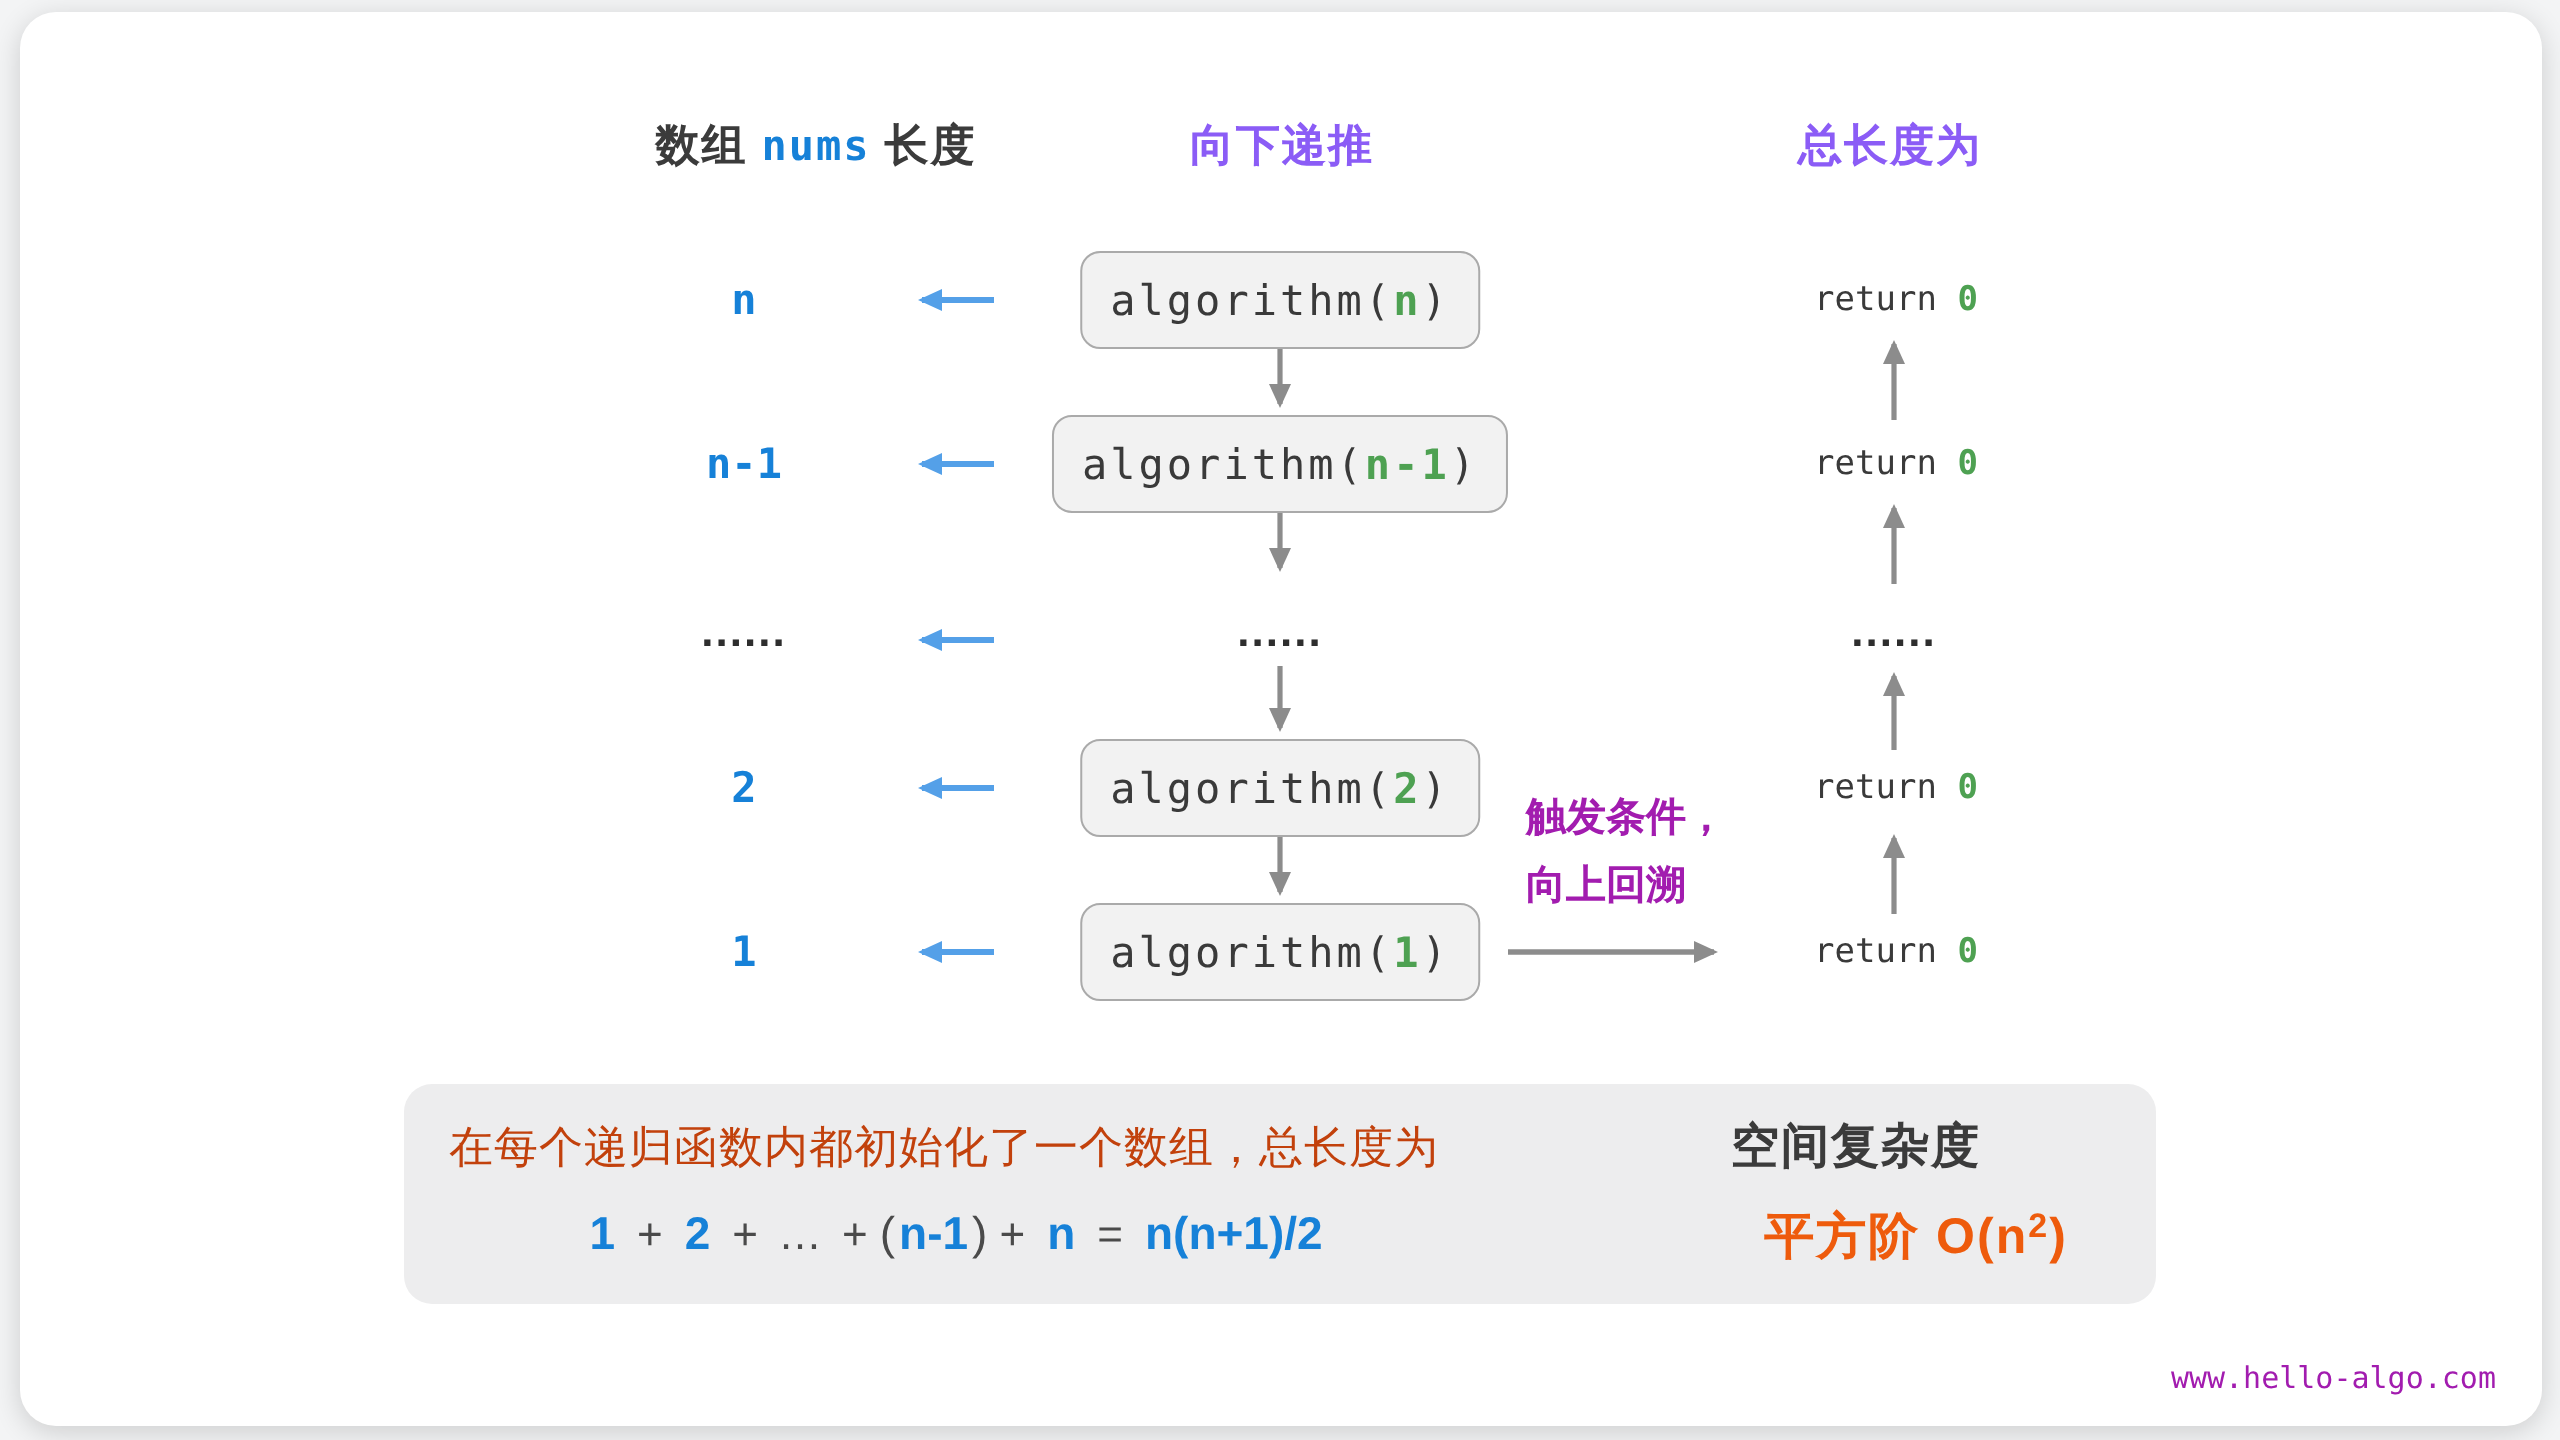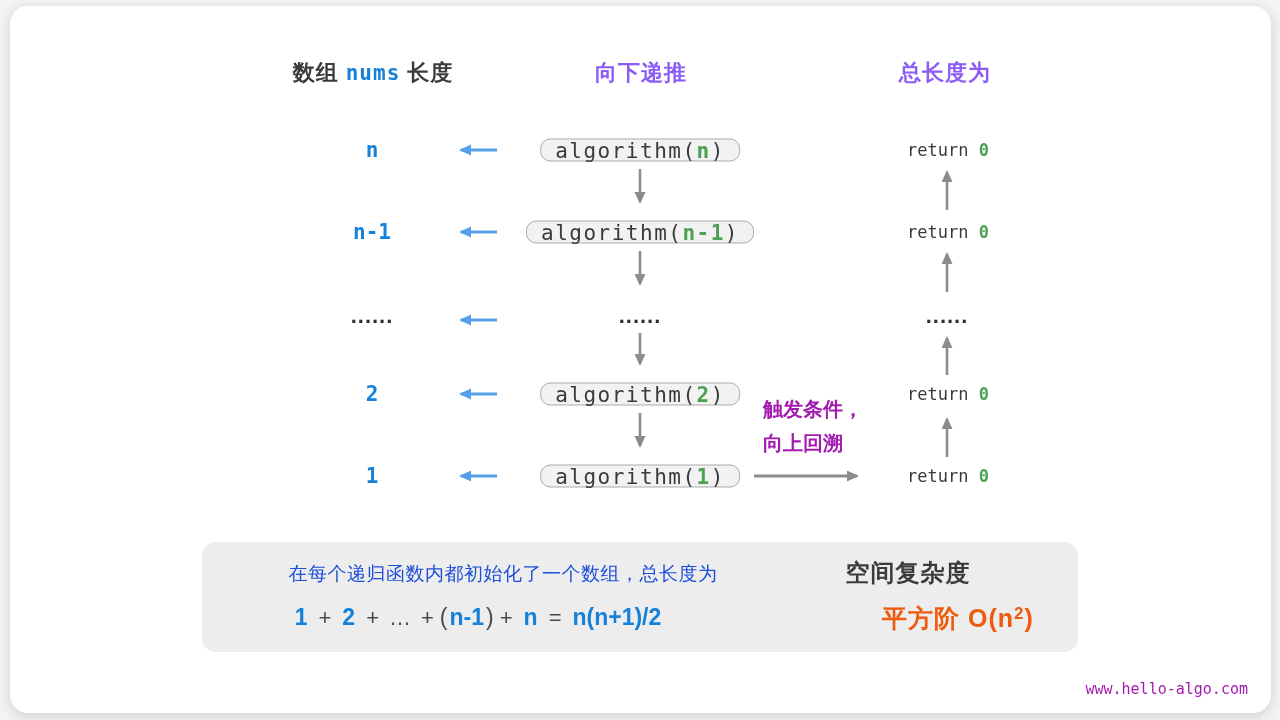--- a/index.html
+++ b/index.html
@@ -4,36 +4,36 @@
 <style>
   * { margin:0; padding:0; box-sizing:border-box; }
   html,body { width:1280px; height:720px; background:#f3f4f5; overflow:hidden;
               font-family:"Liberation Sans","DejaVu Sans",sans-serif; }
   .card { position:absolute; left:10px; top:6px; width:1261px; height:707px;
           background:#ffffff; border-radius:18px;
           box-shadow:0 3px 14px rgba(0,0,0,0.16); }
   .abs { position:absolute; }
   .ctr { transform:translate(-50%,-50%); white-space:nowrap; }
   .hdr { font-size:22px; font-weight:bold; color:#8b5cf6; letter-spacing:1px; }
-  .hdr-dark { color:#3b3b3b; }
+  .hdr-dark { color:#3b3b3b;margin-left:35px; }
   .hdr-code { font-family:"DejaVu Sans Mono","Liberation Mono",monospace;
               color:#1681d8; font-size:21px; margin:0 7px; }
   .lbl { font-family:"DejaVu Sans Mono","Liberation Mono",monospace;
          font-size:21px; font-weight:bold; color:#1681d8; }
   .code-box { background:#f2f2f2; border:1.6px solid #aaaaaa; border-radius:10px;
-              height:23px; display:flex; align-items:center; padding:0 14px;
+              height:49px; display:flex; align-items:center; padding:0 14px;
               font-family:"DejaVu Sans Mono","Liberation Mono",monospace;
               font-size:21px; letter-spacing:1.5px; color:#3a3a3a; }
   .green { color:#4ea152; font-weight:bold; }
   .ret { font-family:"DejaVu Sans Mono","Liberation Mono",monospace;
          font-size:17px; color:#3a3a3a; white-space:pre; }
   .dots { font-size:22px; font-weight:900; color:#2e2e2e; letter-spacing:1px; }
   .note { font-size:20px; font-weight:bold; color:#a21caf; line-height:34px; }
   .sumbox { background:#ededee; border-radius:14px; }
-  .sumline1 { font-size:19px; color:#1d4ed8; letter-spacing:0.5px;margin-left:31px; }
+  .sumline1 { font-size:22px; color:#c2410c; letter-spacing:0.5px; }
   .formula { font-size:22px; color:#4a4a4a; }
   .formula span { display:inline-block; }
   .f-b { color:#1681d8; font-weight:bold; font-size:23px; margin:0 6px; }
   .f-o { color:#4a4a4a; margin:0 5px; }
   .f-p { color:#4a4a4a; margin:0 1px; font-size:23px; }
   .f-b.tight { margin:0 1px; }
   .result-title { font-size:24px; font-weight:bold; color:#3b3b3b; letter-spacing:1px; }
   .result-val { font-size:25px; font-weight:bold; color:#ee5b0c; letter-spacing:1px; }
   .result-val sup { font-size:17px; vertical-align:8px; }
   .watermark { font-family:"DejaVu Sans Mono","Liberation Mono",monospace;
@@ -122,16 +122,16 @@
 <div class="abs ctr ret" style="left:948px; top:476px;"><span>return </span><span class="green">0</span></div>
 
 <div class="abs note" style="left:763px; top:392px;">
   <div>触发条件，</div>
   <div>向上回溯</div>
 </div>
 
 <div class="abs sumbox" style="left:202px; top:542px; width:876px; height:110px;"></div>
 <div class="abs ctr sumline1" style="left:472px; top:574px;">在每个递归函数内都初始化了一个数组，总长度为</div>
 <div class="abs ctr formula" style="left:478px; top:617px;"><span class="f-b">1</span><span class="f-o">+</span><span class="f-b">2</span><span class="f-o">+</span><span class="f-o">…</span><span class="f-o">+</span><span class="f-p">(</span><span class="f-b tight">n-1</span><span class="f-p">)</span><span class="f-o">+</span><span class="f-b">n</span><span class="f-o">=</span><span class="f-b">n(n+1)/2</span></div>
-<div class="abs ctr result-title" style="left:908px; top:573px;">空间复杂度</div>
+<div class="abs ctr result-title" style="left:928px; top:573px;">空间复杂度</div>
 <div class="abs ctr result-val" style="left:958px; top:618px;"><span>平方阶 O(n</span><sup>2</sup><span>)</span></div>
 
 <div class="abs watermark" style="right:32px; top:680px;">www.hello-algo.com</div>
 
 </body></html>

